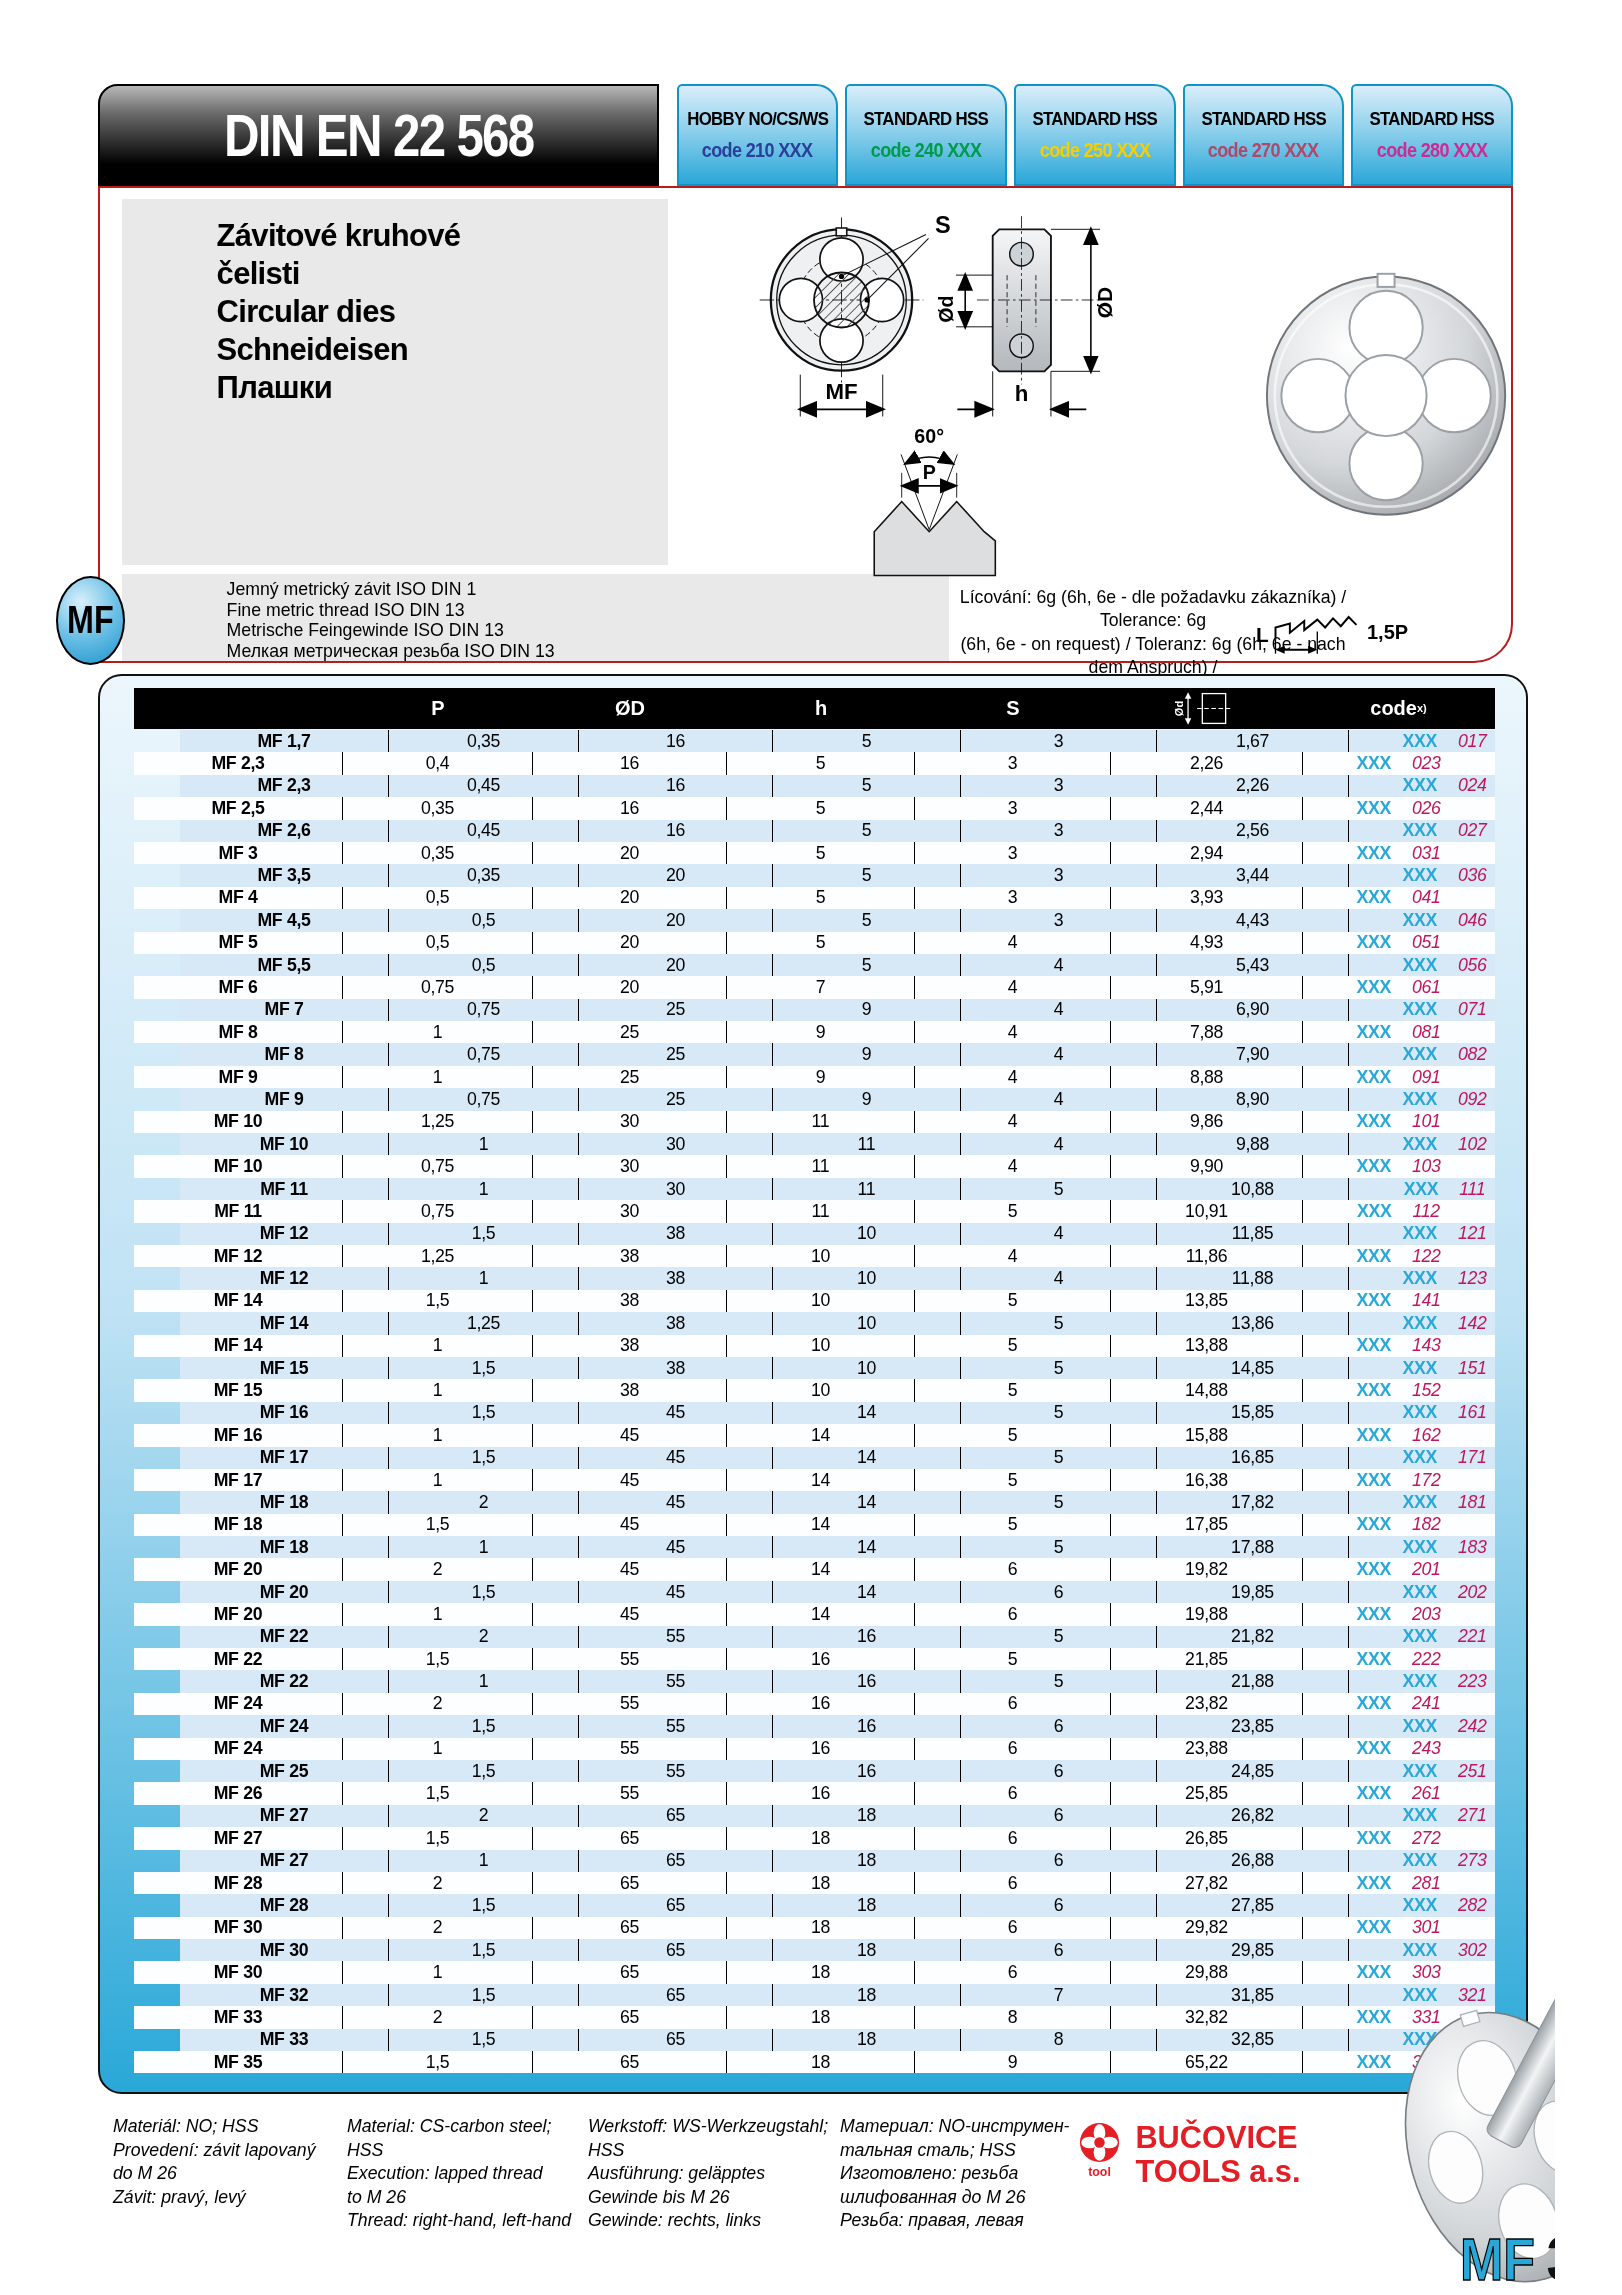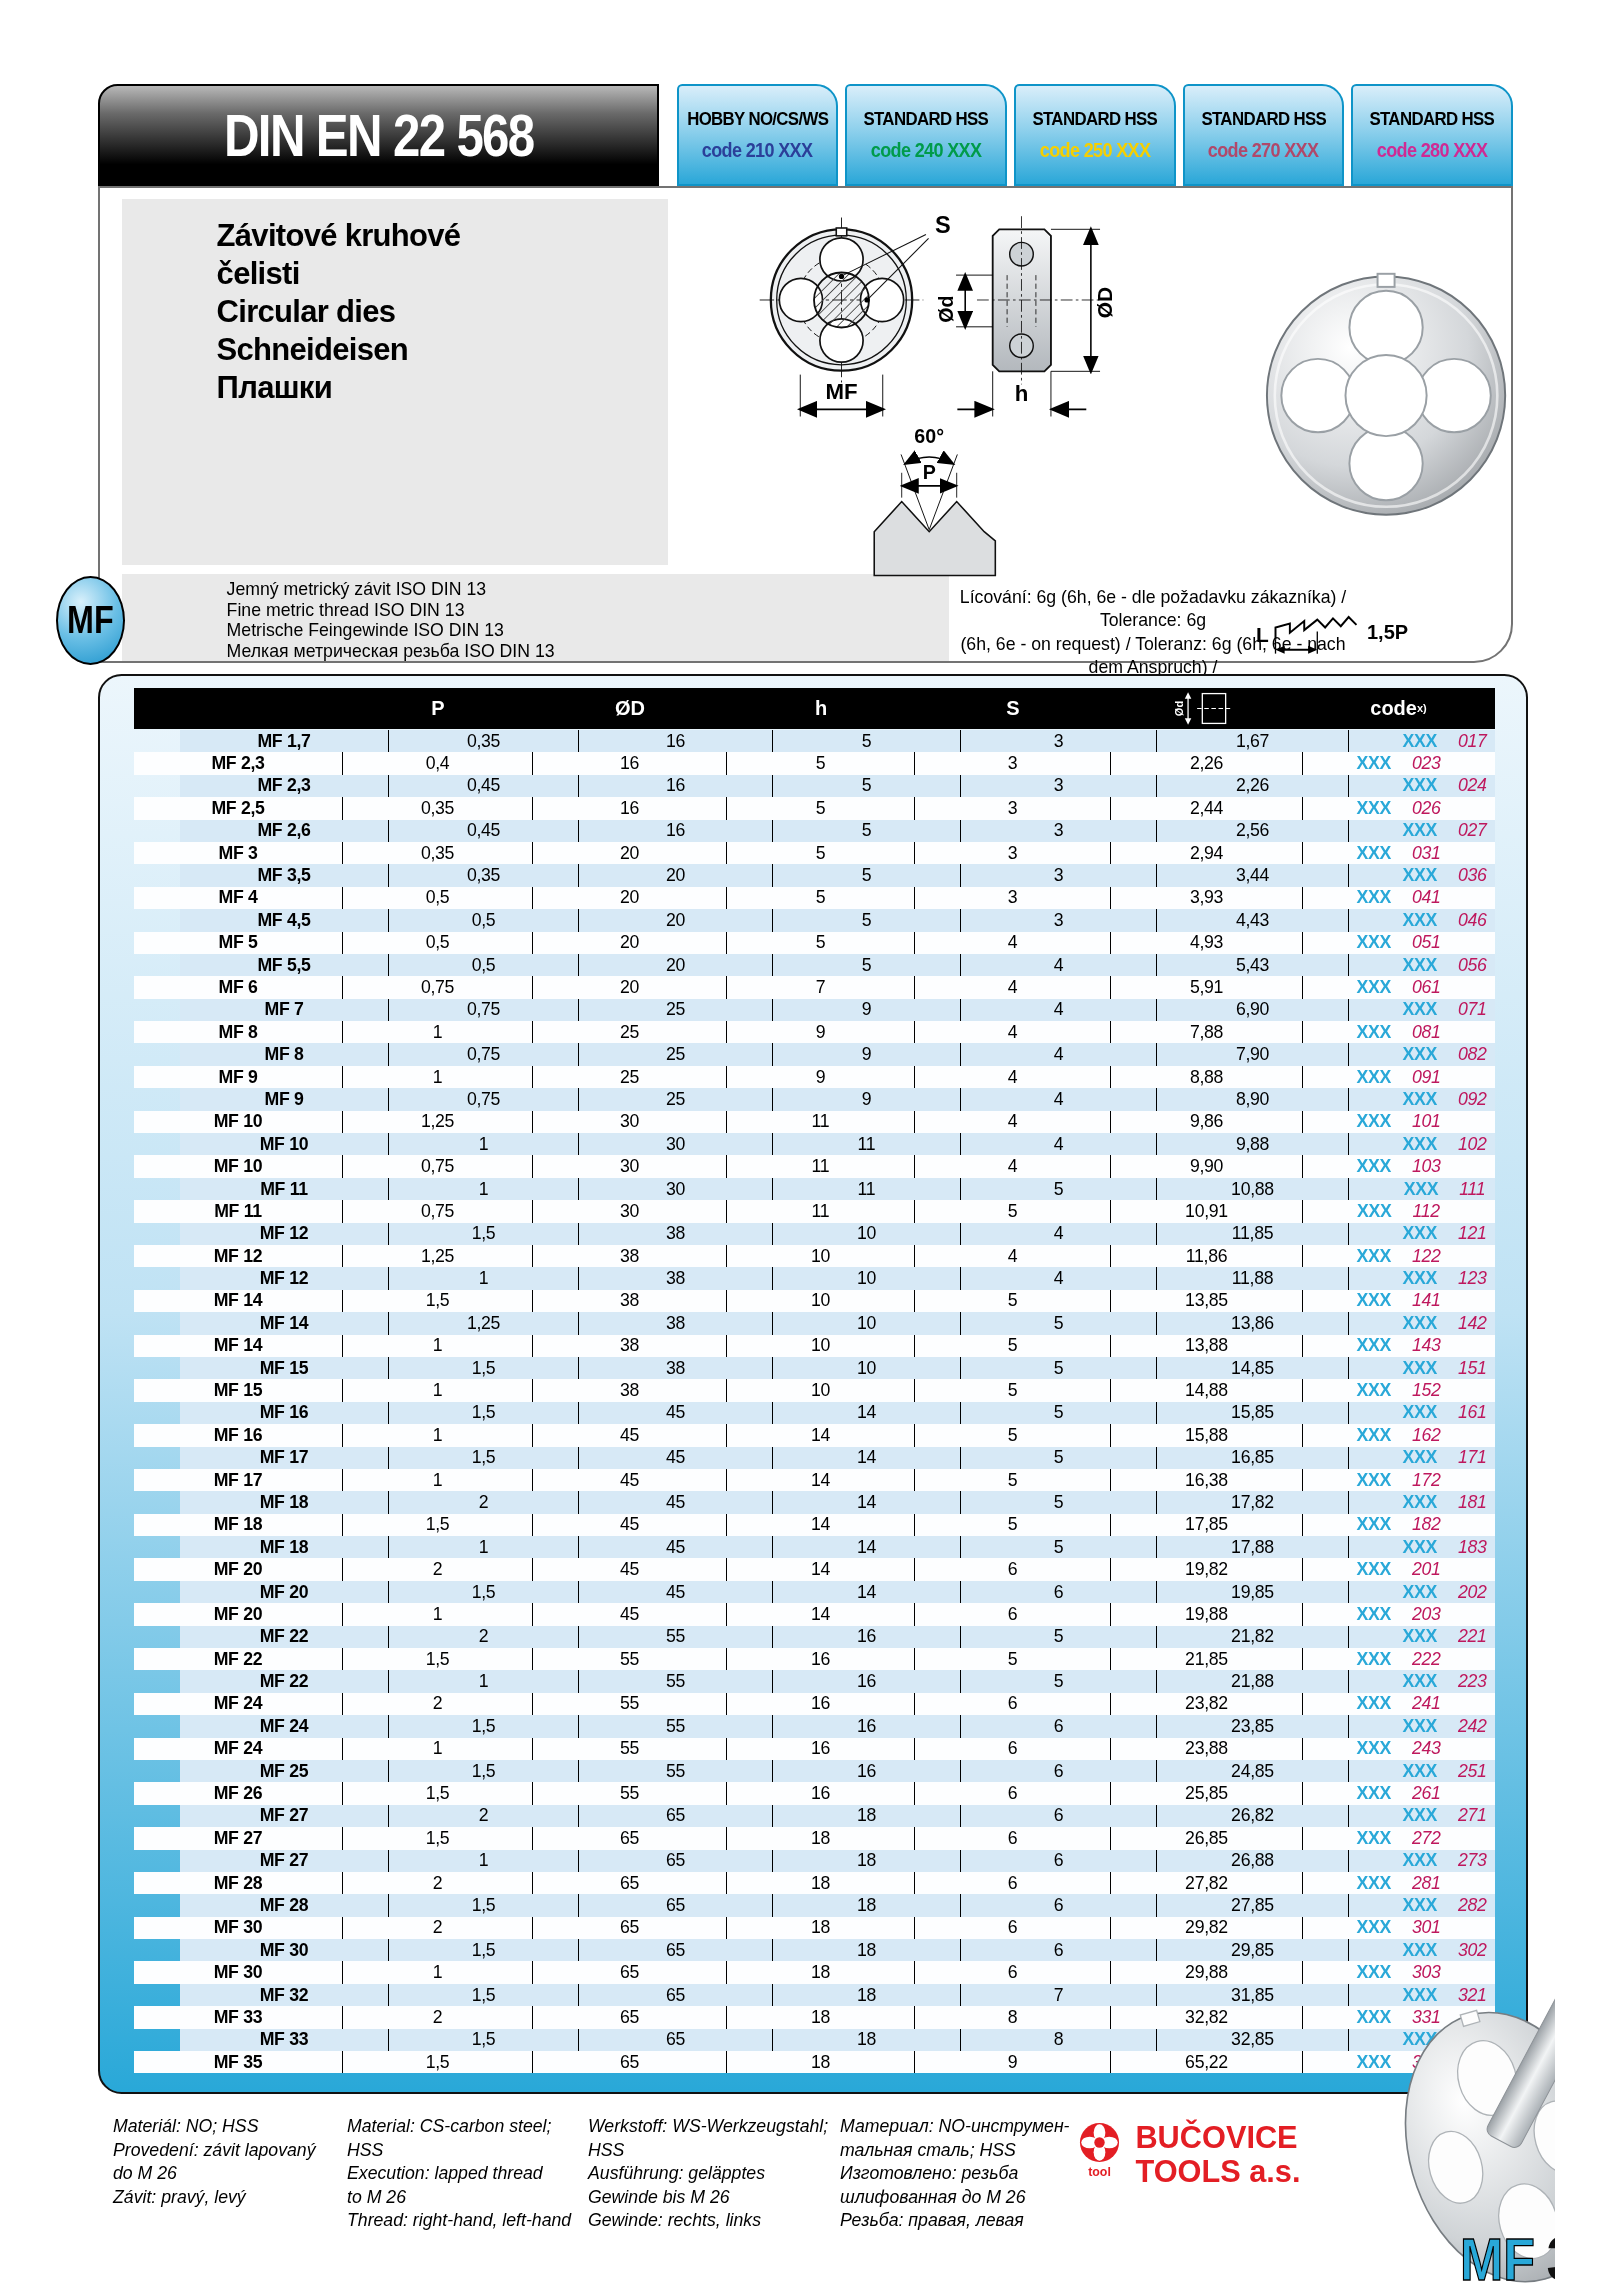--- a/index.html
+++ b/index.html
@@ -11,21 +11,21 @@
   .din-box { width:561px; height:100%; background:linear-gradient(#b8b8b8, #6a6a6a 28%, #000 80%);
              border:2px solid #000; border-radius:19.6px 0 0 0; display:flex; align-items:center; justify-content:center; }
   .din-box span { color:#fff; font-weight:700; font-size:60px; letter-spacing:-2px; display:inline-block; transform:scaleX(0.82); }
   .code-box { flex:1; background:linear-gradient(#d9eefa, #8ed0ec 45%, #2aa7d8); border:2px solid #0e94c8;
               border-radius:5.2px 22px 0 0; display:flex; flex-direction:column; align-items:center; justify-content:center; gap:9.2px; }
   .cb-l1 { font-weight:700; font-size:18.3px; color:#000; letter-spacing:-0.7px; transform:scaleX(0.92); }
   .cb-l2 { font-weight:700; font-size:19.6px; letter-spacing:-0.7px; transform:scaleX(0.92); }
 
   
   .content-box { position:absolute; left:98px; top:186px; width:1415px; height:477px; background:#fff;
-                 border:2px solid #737373; border-radius:0 0 39px 0; }
+                 border:2px solid #b91c1c; border-radius:0 0 39px 0; }
   .title-panel { position:absolute; left:21.6px; top:10.5px; width:546px; height:366px; background:#e9e9e9; padding:18.3px 0 0 95px; }
   .title-line { font-size:31px; font-weight:700; line-height:1.23; letter-spacing:-0.7px; }
   .thread-panel { position:absolute; left:21.6px; top:386px; width:827px; height:87px; background:#e9e9e9; padding:5.2px 0 0 105px; }
   .thread-line { font-size:17.7px; line-height:1.16; }
   .tolerance { position:absolute; left:847px; top:398px; width:412px; text-align:center; font-size:17.7px; line-height:1.32; }
   .pitch-label { position:absolute; left:1267px; top:433px; font-size:20px; font-weight:700; }
   .pitch-icon { position:absolute; left:1152px; top:425px; }
 
   
   .mf-badge { position:absolute; left:56px; top:576px; width:69px; height:89px; border-radius:50%;
@@ -100,21 +100,21 @@
 
   <div class="content-box">
     <div class="title-panel">
         <div class="title-line">Závitové kruhové</div>
         <div class="title-line">čelisti</div>
         <div class="title-line">Circular dies</div>
         <div class="title-line">Schneideisen</div>
         <div class="title-line">Плашки</div>
       </div>
     <div class="thread-panel">
-        <div class="thread-line">Jemný metrický závit ISO DIN 13</div>
+        <div class="thread-line">Jemný metrický závit ISO DIN 1</div>
         <div class="thread-line">Fine metric thread ISO DIN 13</div>
         <div class="thread-line">Metrische Feingewinde ISO DIN 13</div>
         <div class="thread-line">Мелкая метрическая резьба ISO DIN 13</div>
       </div>
     <div class="tolerance">
         <div>Lícování: 6g (6h, 6e - dle požadavku zákazníka) / Tolerance: 6g</div>
         <div>(6h, 6e - on request) / Toleranz: 6g (6h, 6e - nach dem Anspruch) /</div>
         <div>Подгонка: 6g (6h, 6e - по заказу)</div>
       </div>
     <div class="pitch-label">1,5P</div>

